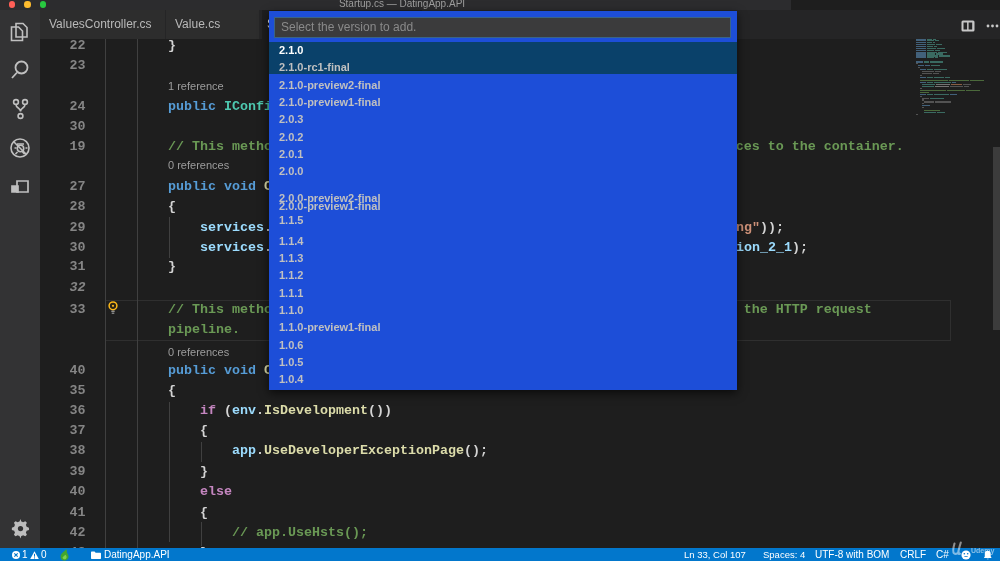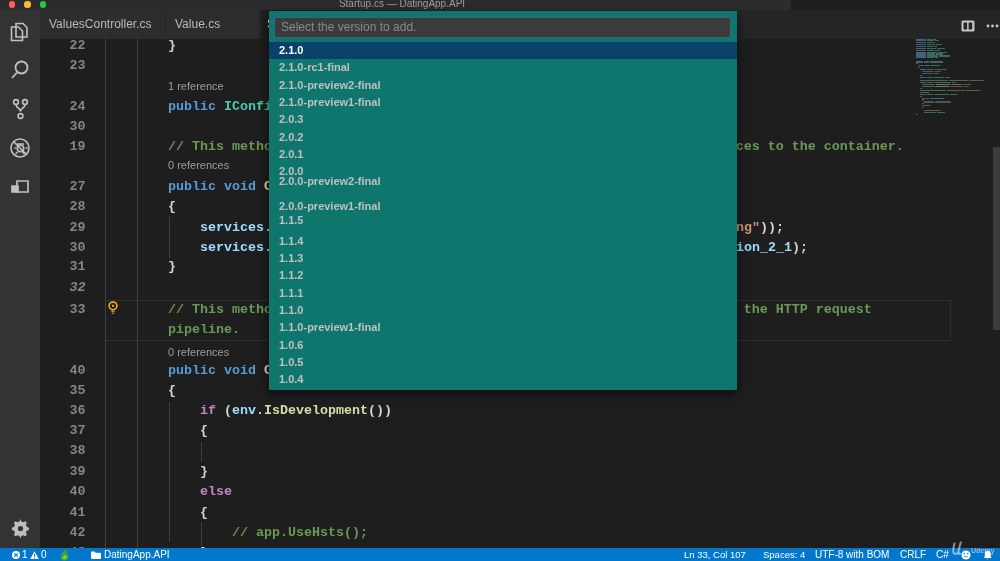--- a/index.html
+++ b/index.html
@@ -14,23 +14,23 @@
 #ed{position:absolute;left:40px;top:38.5px;width:960px;height:509.5px;background:#1e1e1e;overflow:hidden;font-family:"Liberation Mono",monospace;}
 .row{position:absolute;left:0;width:960px;height:20px;line-height:20px;font-size:13.33px;font-weight:700;white-space:pre;color:#d4d4d4;}
 .row .ln{position:absolute;left:0;width:45.5px;text-align:right;color:#858585;font-weight:700;}
 .row .c{position:absolute;left:64px;white-space:pre;}
 .lens{position:absolute;left:128px;height:16px;line-height:16px;font-size:11px;color:#9d9d9d;font-family:"Liberation Sans",sans-serif;}
 .g{position:absolute;width:1px;background:#404040;}
 .k{color:#569cd6;}.t{color:#4ec9b0;}.v{color:#9cdcfe;}.m{color:#dcdcaa;}.s{color:#ce9178;}.cm{color:#6a9955;}.ctl{color:#c586c0;}
 #mm{position:absolute;left:876px;top:0;width:76px;height:120px;}
 .mb{position:absolute;height:1.3px;}
 #sb{position:absolute;left:952.5px;top:108.5px;width:7.5px;height:183px;background:rgba(121,121,121,0.33);}
-#qi{position:absolute;left:269px;top:11px;width:468px;height:378.5px;background:#0f766e;box-shadow:0 3px 9px rgba(0,0,0,0.65);}
+#qi{position:absolute;left:269px;top:11px;width:468px;height:378.5px;background:#1d4ed8;box-shadow:0 3px 9px rgba(0,0,0,0.65);}
 #qin{position:absolute;left:5px;top:5.5px;right:6px;height:19px;background:#3b3b3c;border:1px solid #3a6486;color:#8a8a8a;font-size:12px;line-height:19px;padding-left:6px;}
-.qr{position:absolute;left:0;width:468px;height:17px;line-height:17.33px;font-size:11px;font-weight:600;color:#c0c0c0;padding-left:10px;box-sizing:border-box;}
+.qr{position:absolute;left:0;width:468px;height:32px;line-height:17.33px;font-size:11px;font-weight:600;color:#c0c0c0;padding-left:10px;box-sizing:border-box;}
 .qsel{background:#0a416a;color:#fff;}
 #sbar{position:absolute;left:0;top:548px;width:1000px;height:13px;background:#0277cc;color:#fff;font-size:10px;}
 #sbar span{position:absolute;top:0;line-height:13px;}
 #wm{position:absolute;left:948px;top:538px;width:52px;height:20px;color:rgba(255,255,255,0.55);}
 </style>
 </head>
 <body>
 
 <div id="title">
   <div class="tl" style="left:8.7px;background:#ff5f57;"></div>
@@ -107,21 +107,21 @@
   <div class="row" style="top:199.2px;"><span class="ln">30</span><span class="c">            <span class="v">services</span>.<span class="m">AddMvc</span>().<span class="m">SetCompatibilityVersion</span>(<span class="t">CompatibilityVersion</span>.<span class="v">Version_2_1</span>);</span></div>
   <div class="row" style="top:218.9px;"><span class="ln">31</span><span class="c">        }</span></div>
   <div class="row" style="top:239.9px;font-style:italic;"><span class="ln">32</span></div>
   <div class="row" style="top:261px;"><span class="ln">33</span><span class="c"><span class="cm">        // This method gets called by the runtime. Use this method to configure the HTTP request</span></span></div>
   <div class="row" style="top:281.8px;"><span class="c"><span class="cm">        pipeline.</span></span></div>
   <div class="lens" style="top:305.4px;">0 references</div>
   <div class="row" style="top:322.9px;"><span class="ln">40</span><span class="c">        <span class="k">public</span> <span class="k">void</span> <span class="m">Configure</span>(<span class="t">IApplicationBuilder</span> <span class="v">app</span>, <span class="t">IHostingEnvironment</span> <span class="v">env</span>)</span></div>
   <div class="row" style="top:342.9px;"><span class="ln">35</span><span class="c">        {</span></div>
   <div class="row" style="top:362.9px;"><span class="ln">36</span><span class="c">            <span class="ctl">if</span> (<span class="v">env</span>.<span class="m">IsDevelopment</span>())</span></div>
   <div class="row" style="top:382.7px;"><span class="ln">37</span><span class="c">            {</span></div>
-  <div class="row" style="top:402.7px;"><span class="ln">38</span></div>
+  <div class="row" style="top:402.7px;"><span class="ln">38</span><span class="c">                <span class="v">app</span>.<span class="m">UseDeveloperExceptionPage</span>();</span></div>
   <div class="row" style="top:423px;"><span class="ln">39</span><span class="c">            }</span></div>
   <div class="row" style="top:443.8px;"><span class="ln">40</span><span class="c">            <span class="ctl">else</span></span></div>
   <div class="row" style="top:464.3px;"><span class="ln">41</span><span class="c">            {</span></div>
   <div class="row" style="top:484.1px;"><span class="ln">42</span><span class="c"><span class="cm">                // app.UseHsts();</span></span></div>
   <div class="row" style="top:504.1px;"><span class="ln">43</span><span class="c">            }</span></div>
 
   <svg style="position:absolute;left:65.5px;top:261.5px;" width="14" height="16" viewBox="0 0 14 16">
     <circle cx="7" cy="5.8" r="3.9" fill="#2a2417" stroke="#fcb81a" stroke-width="1.5"></circle>
     <circle cx="7" cy="5.8" r="1.1" fill="#fcb81a"></circle>
     <rect x="5.3" y="10.6" width="3.4" height="1.3" fill="#9a9a9a"></rect>
@@ -227,21 +227,21 @@
   <div id="qin">Select the version to add.</div>
   <div id="qlist">
       <div class="qr qsel" style="top:31px">2.1.0</div>
       <div class="qr" style="top:48.33px">2.1.0-rc1-final</div>
       <div class="qr" style="top:65.66px">2.1.0-preview2-final</div>
       <div class="qr" style="top:82.99px">2.1.0-preview1-final</div>
       <div class="qr" style="top:100.32px">2.0.3</div>
       <div class="qr" style="top:117.64999999999999px">2.0.2</div>
       <div class="qr" style="top:134.98px">2.0.1</div>
       <div class="qr" style="top:152.31px">2.0.0</div>
-      <div class="qr" style="top:162px">2.0.0-preview2-final</div>
+      <div class="qr" style="top:179px">2.0.0-preview2-final</div>
       <div class="qr" style="top:186.96999999999997px">2.0.0-preview1-final</div>
       <div class="qr" style="top:201px">1.1.5</div>
       <div class="qr" style="top:221.63px">1.1.4</div>
       <div class="qr" style="top:238.95999999999998px">1.1.3</div>
       <div class="qr" style="top:256.28999999999996px">1.1.2</div>
       <div class="qr" style="top:273.62px">1.1.1</div>
       <div class="qr" style="top:290.95px">1.1.0</div>
       <div class="qr" style="top:308.28px">1.1.0-preview1-final</div>
       <div class="qr" style="top:325.60999999999996px">1.0.6</div>
       <div class="qr" style="top:342.93999999999994px">1.0.5</div>

